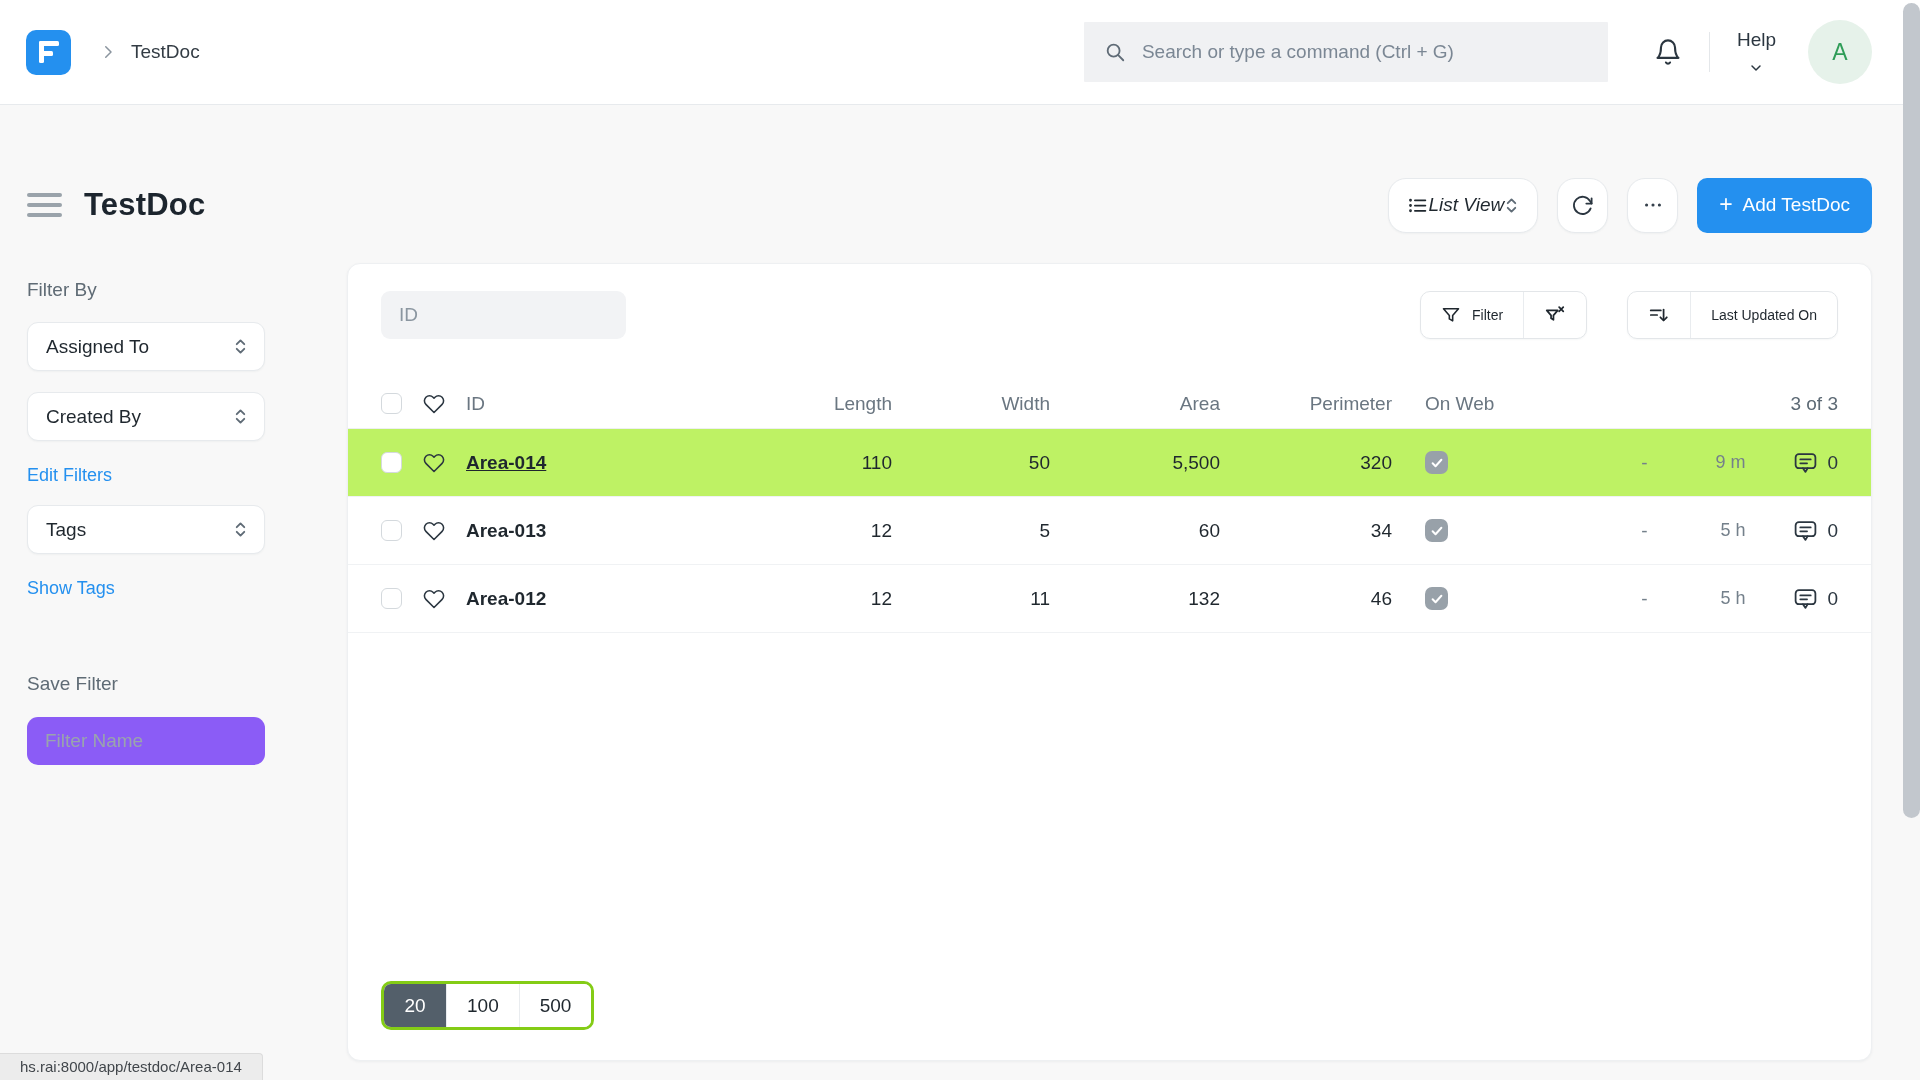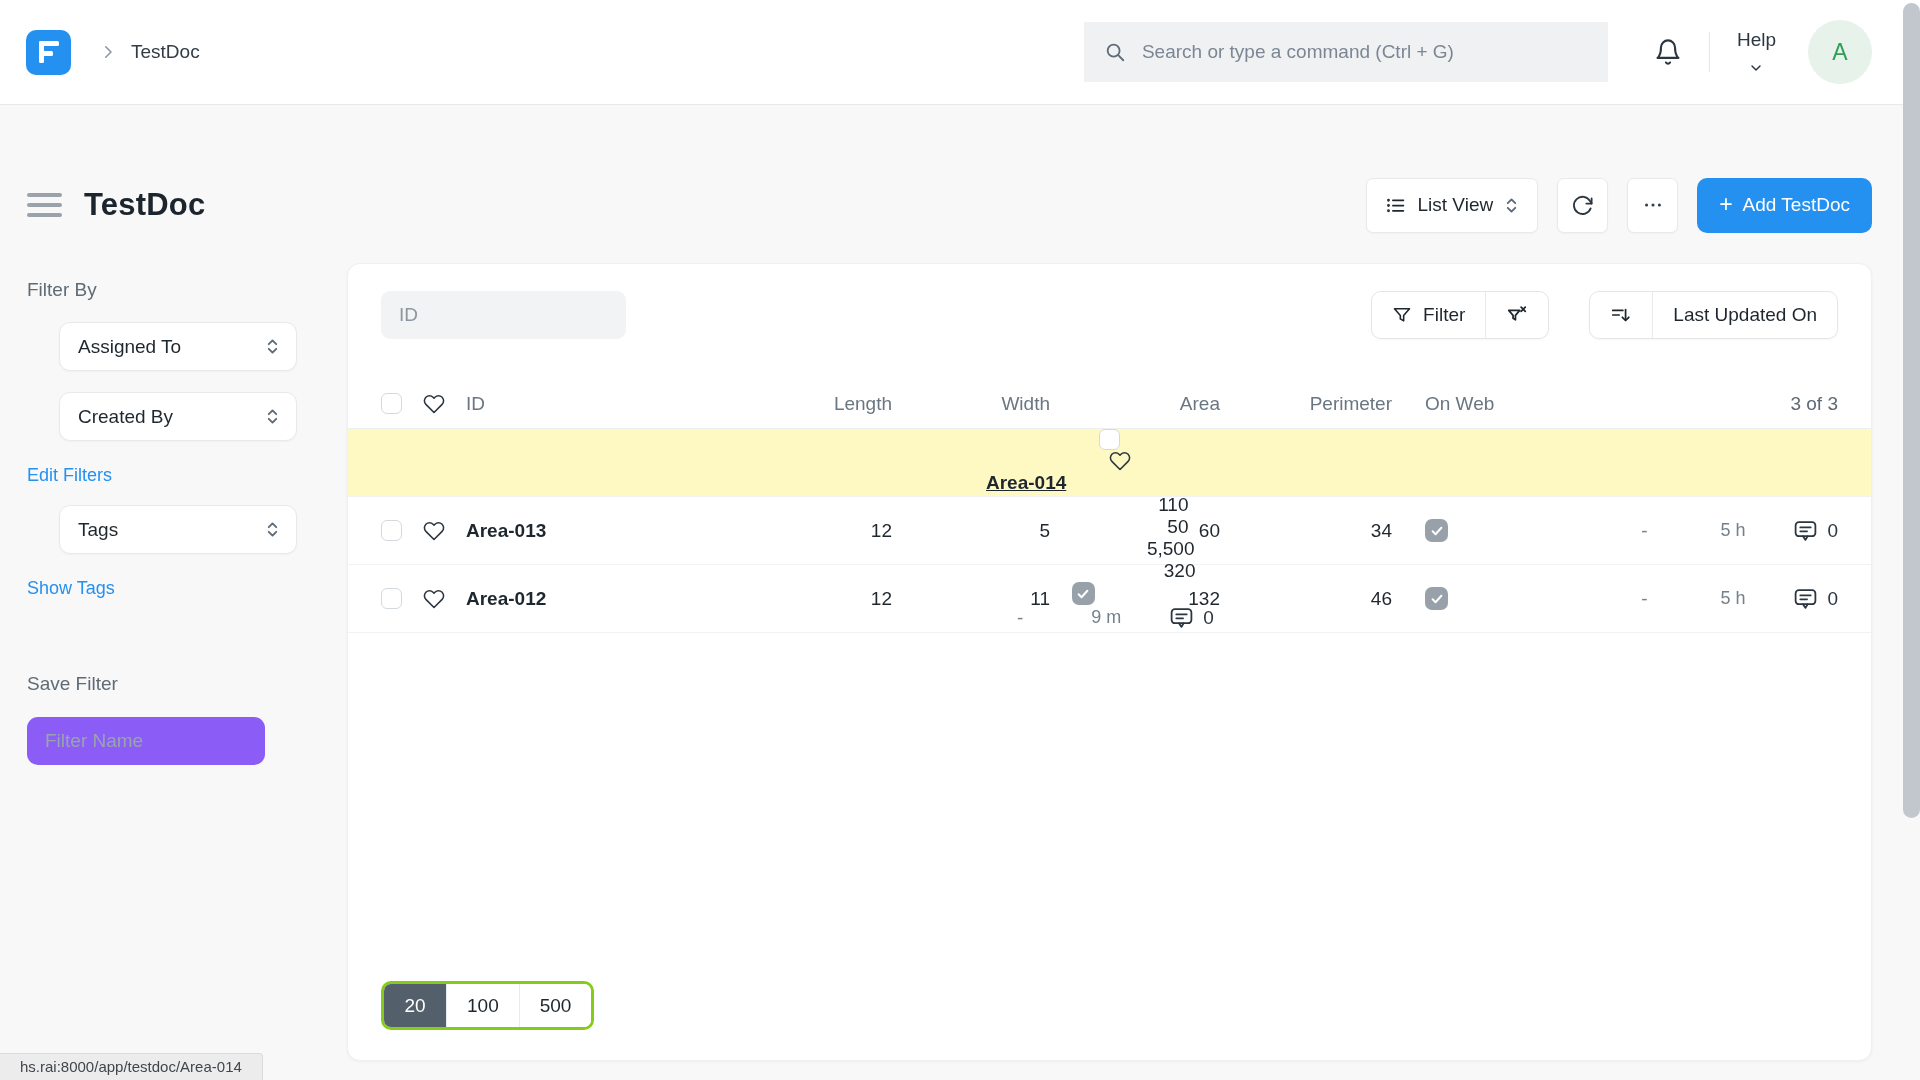--- a/index.html
+++ b/index.html
@@ -47,45 +47,46 @@
 
   
   .page-header {
     display:flex; align-items:center; padding:42px 48px 0 27px; height:158px;
   }
   .hamburger { width:35px; cursor:pointer; }
   .hamburger i { display:block; height:4px; background:#9aa3ab; border-radius:2px; margin:6px 0; }
   .page-title { margin-left:22px; font-size:31px; font-weight:700; color:#1c252e; letter-spacing:.2px; }
   .header-actions { margin-left:auto; display:flex; align-items:center; gap:19px; }
   .btn {
-    height:55px; background:#fff; border:1px solid #e7eaed; border-radius:7px;
-    display:flex; align-items:center; justify-content:center; gap:11px;
+    height:55px; background:#fff; border:1px solid #e7eaed; border-radius:18px;
+    display:flex; align-items:center; justify-content:center; 
     font-size:19px; color:#1f272e; cursor:pointer;
     box-shadow:0 1px 2px rgba(25,39,52,.04);
+    font-style:italic;
   }
   .btn-viewswitch { padding:0 18px; }
   .btn-icon { width:51px; }
   .btn-primary {
     height:55px; padding:0 22px; border:none; border-radius:10px; background:#2490ef;
     color:#fff; font-size:19px; display:flex; align-items:center; gap:10px; cursor:pointer;
   }
   .btn-primary .plus { font-size:23px; font-weight:400; line-height:1; margin-top:-2px; }
   .dots svg { color:#36414c; }
 
   
   .content { display:flex; padding:0 48px 0 27px; align-items:flex-start; }
 
   
   .sidebar { width:320px; flex:none; padding-top:16px; }
   .side-heading { font-size:19px; font-weight:500; color:#5f6b75; }
   .pill {
     width:238px; height:49px; margin-top:21px; background:#fff;
     border:1px solid #e7eaed; border-radius:11px; box-shadow:0 1px 2px rgba(25,39,52,.04);
     display:flex; align-items:center; justify-content:space-between;
-    padding:0 16px 0 18px; font-size:19px; color:#1f272e; cursor:pointer;margin-left:32px;
+    padding:0 16px 0 18px; font-size:19px; color:#1f272e; cursor:pointer;
   }
   .side-link { display:inline-block; margin-top:24px; font-size:18px; color:#2490ef; cursor:pointer; text-decoration:none; }
   .save-filter-heading { margin-top:74px; }
   .filter-name {
     width:238px; height:48px; margin-top:22px; background:#8b5cf6; border:none; border-radius:11px;
     padding:0 18px; font-size:19px; color:#1f272e; outline:none;
     font-family:"Liberation Sans","DejaVu Sans",sans-serif;
   }
   .filter-name::placeholder { color:#9aa4ad; }
 
@@ -102,34 +103,34 @@
     font-family:"Liberation Sans","DejaVu Sans",sans-serif;
   }
   .id-input::placeholder { color:#8b96a0; }
   .toolbar-right { margin-left:auto; display:flex; align-items:center; gap:40px; }
   .btn-group {
     display:flex; height:48px; background:#fff; border:1px solid #e3e6e9; border-radius:10px;
     box-shadow:0 1px 2px rgba(25,39,52,.04); overflow:hidden;
   }
   .btn-group .seg {
     display:flex; align-items:center; justify-content:center; gap:11px;
-    padding:0 20px; font-size:19px; color:#1f272e; cursor:pointer;
+    padding:0 20px; font-size:14px; color:#1f272e; cursor:pointer;
   }
   .btn-group .seg + .seg { border-left:1px solid #e9ecef; }
 
   
   .thead {
     display:flex; align-items:center; height:50px; margin-top:40px; padding:0 33px;
     font-size:19px; color:#6a7681; border-bottom:1px solid #edeff1;
   }
   .trow {
     display:flex; align-items:center; height:68px; padding:0 33px;
     font-size:19px; color:#1f272e; border-bottom:1px solid #f0f2f4; cursor:pointer;
   }
-  .trow.hovered { background:#fef9c3;flex-direction:column; }
+  .trow.hovered { background:#bef264; }
   .cb {
     width:21px; height:21px; border:1px solid #d4d9dd; border-radius:6px; background:#fff;
     flex:none; cursor:pointer;
   }
   .heart { margin-left:21px; flex:none; color:#2b3640; cursor:pointer; }
   .col-id { margin-left:21px; width:268px; }
   .trow .col-id { font-weight:700; color:#1f272e; }
   .trow.hovered .col-id { text-decoration:underline; }
   .col-num { width:158px; text-align:right; flex:none; }
   .col-area { width:170px; }

